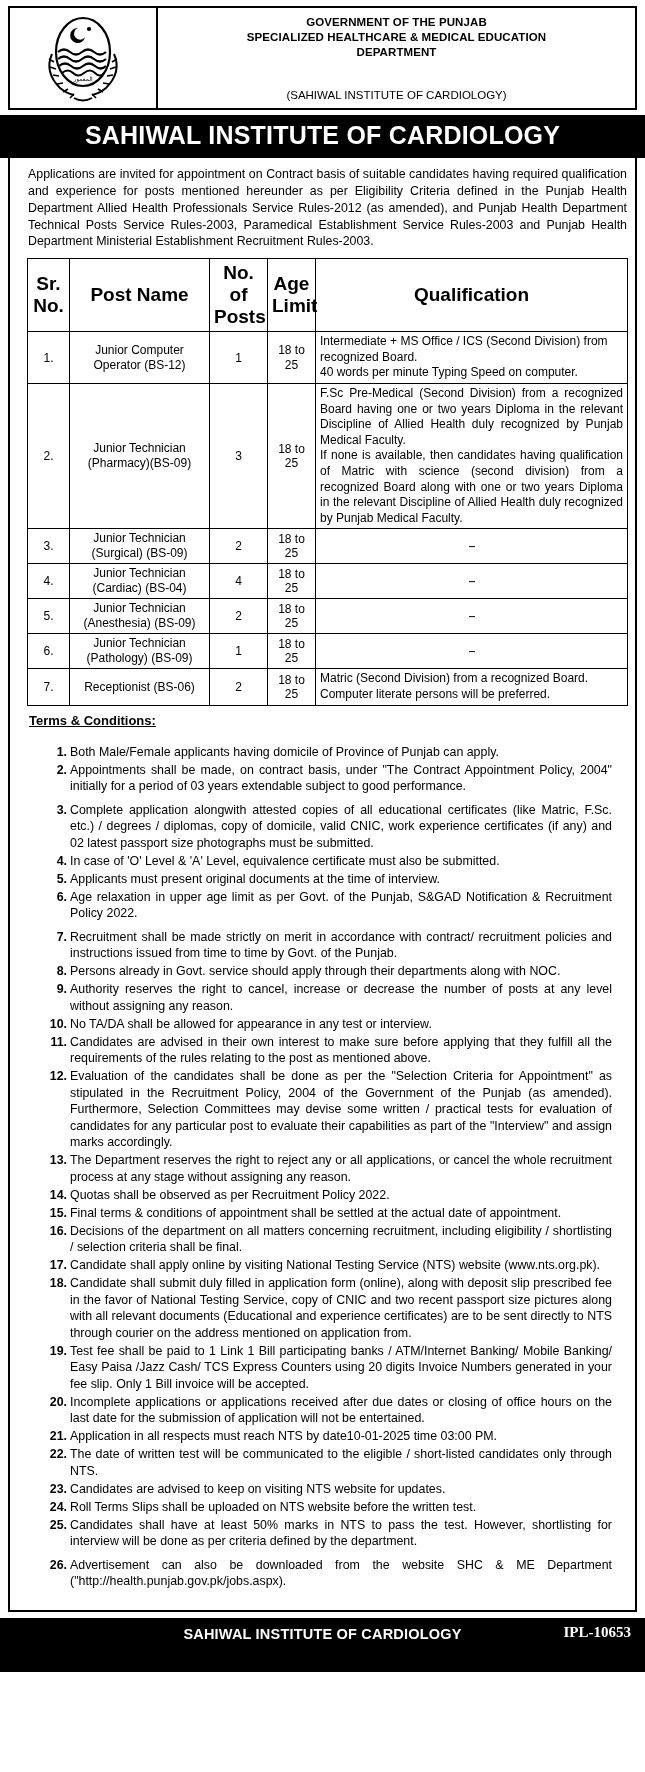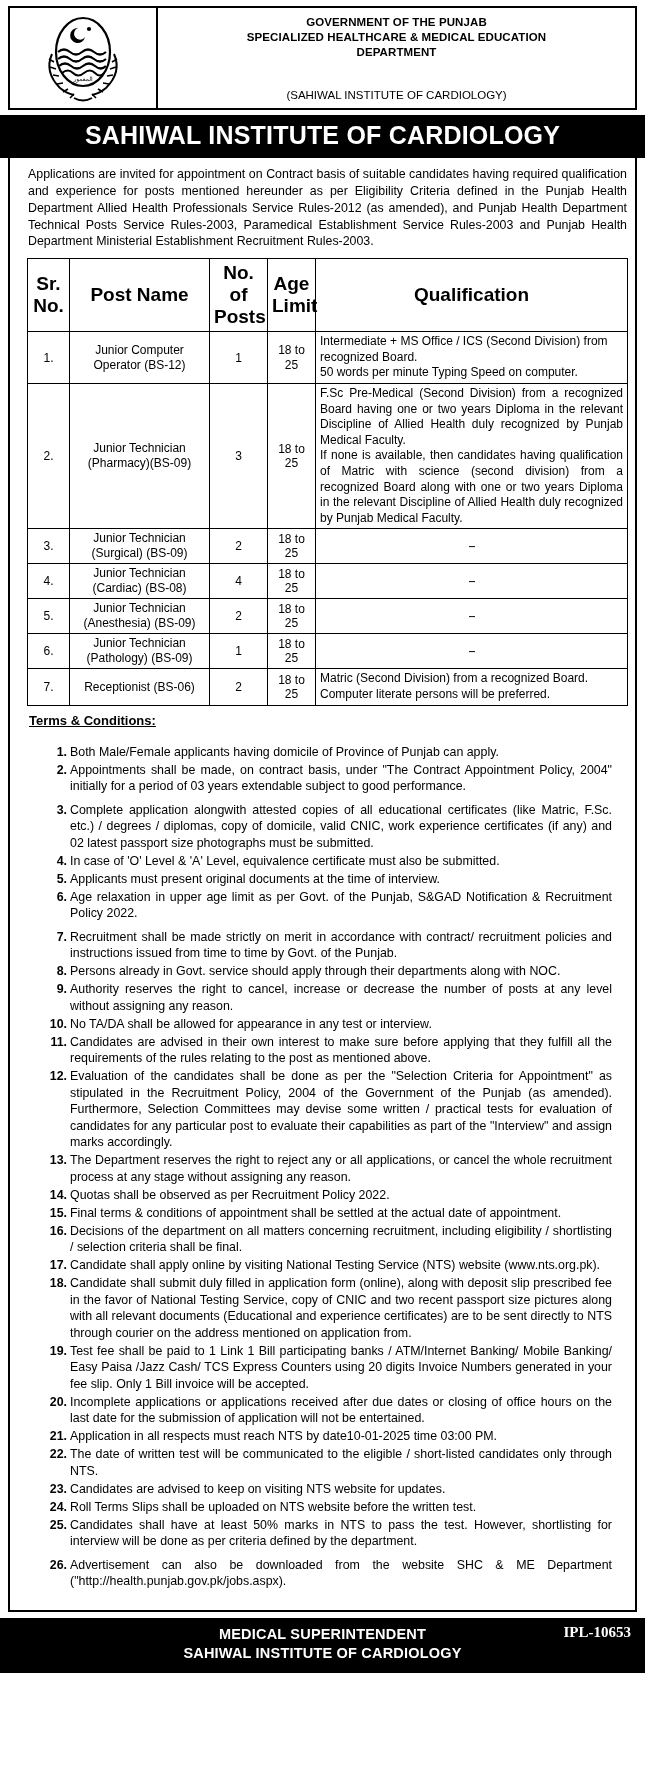--- a/index.html
+++ b/index.html
@@ -217,40 +217,40 @@
           <th>Qualification</th>
         </tr>
       </thead>
       <tbody>
         <tr>
           <td class="c-sr">1.</td>
           <td class="c-post">Junior Computer Operator (BS-12)</td>
           <td class="c-num">1</td>
           <td class="c-age">18 to 25</td>
           <td class="c-qual" style="white-space: pre-line;">Intermediate + MS Office / ICS (Second Division) from recognized Board.
-50 words per minute Typing Speed on computer.</td>
+40 words per minute Typing Speed on computer.</td>
         </tr>
         <tr>
           <td class="c-sr">2.</td>
           <td class="c-post">Junior Technician (Pharmacy)(BS-09)</td>
           <td class="c-num">3</td>
           <td class="c-age">18 to 25</td>
           <td class="c-qual justify" style="white-space: pre-line;">F.Sc Pre-Medical (Second Division) from a recognized Board having one or two years Diploma in the relevant Discipline of Allied Health duly recognized by Punjab Medical Faculty.
 If none is available, then candidates having qualification of Matric with science (second division) from a recognized Board along with one or two years Diploma in the relevant Discipline of Allied Health duly recognized by Punjab Medical Faculty.</td>
         </tr>
         <tr>
           <td class="c-sr">3.</td>
           <td class="c-post">Junior Technician (Surgical) (BS-09)</td>
           <td class="c-num">2</td>
           <td class="c-age">18 to 25</td>
           <td class="c-qual dash" style="white-space: pre-line;">--</td>
         </tr>
         <tr>
           <td class="c-sr">4.</td>
-          <td class="c-post">Junior Technician (Cardiac) (BS-08)</td>
+          <td class="c-post">Junior Technician (Cardiac) (BS-04)</td>
           <td class="c-num">4</td>
           <td class="c-age">18 to 25</td>
           <td class="c-qual dash" style="white-space: pre-line;">--</td>
         </tr>
         <tr>
           <td class="c-sr">5.</td>
           <td class="c-post">Junior Technician (Anesthesia) (BS-09)</td>
           <td class="c-num">2</td>
           <td class="c-age">18 to 25</td>
           <td class="c-qual dash" style="white-space: pre-line;">--</td>
@@ -301,17 +301,16 @@
       <li>Candidates are advised to keep on visiting NTS website for updates.</li>
       <li>Roll Terms Slips shall be uploaded on NTS website before the written test.</li>
       <li>Candidates shall have at least 50% marks in NTS to pass the test. However, shortlisting for interview will be done as per criteria defined by the department.</li>
       <li class="gap-before">Advertisement can also be downloaded from the website SHC &amp; ME Department ("http://health.punjab.gov.pk/jobs.aspx).</li>
     </ol>
 
   </div>
 
   <div class="footer">
     <div class="ipl">IPL-10653</div>
-    <div class="f-line">MEDICAL SUPERINTENDENT</div>
     <div class="f-line">SAHIWAL INSTITUTE OF CARDIOLOGY</div>
   </div>
 
 </div>
 
 </body></html>

